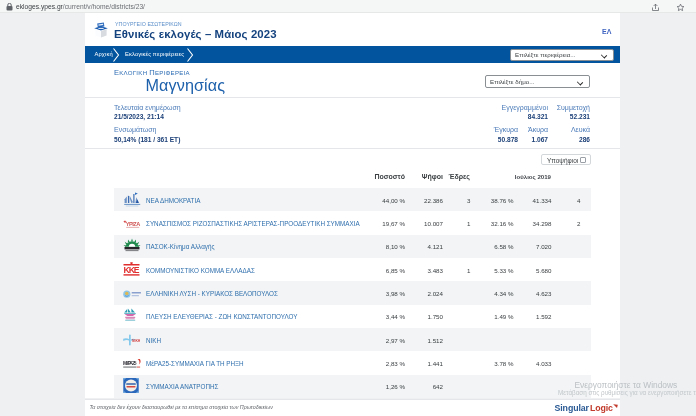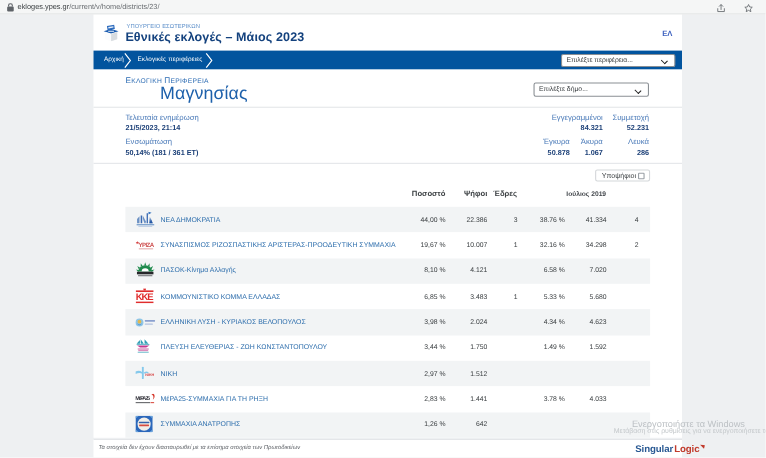--- a/index.html
+++ b/index.html
@@ -52,21 +52,21 @@
   .row { position:absolute; left:114px; width:477px; height:23.33px; }
   .row.g { background:#f2f4f5; }
   .pname { position:absolute; left:32px; top:50%; transform:translateY(-50%); font-size:6.3px; color:#2f6fad; white-space:nowrap; }
   .num { position:absolute; top:50%; transform:translate(-100%,-50%); font-size:6.2px; color:#3c4043; white-space:nowrap; }
   .logo { position:absolute; left:9px; top:50%; transform:translateY(-50%); width:18px; height:16px; }
 
   
   #foot { left:85px; top:399px; width:535px; height:17px; background:#fff; border-top:1px solid #e4e6e9; }
   #foot-txt { left:89.5px; top:403.5px; font-size:5.35px; font-style:italic; color:#5f6368; }
   #slogo { left:554.5px; top:403px; font-size:8.8px; font-weight:bold; letter-spacing:-0.1px; }
-  #slogo .s1 { color:#2a5a94;margin-left:23px; } #slogo .s2 { color:#c13a2b; }
+  #slogo .s1 { color:#2a5a94; } #slogo .s2 { color:#c13a2b; }
 
   
   #wm1 { left:558.5px; top:380px; font-size:8.4px; color:#bcc0c4;margin-left:16px; }
   #wm2 { left:558px; top:389px; font-size:6.3px; color:#c3c7ca; white-space:nowrap; }
 </style>
 </head>
 <body>
 
 <div class="abs" id="col"></div>
 

